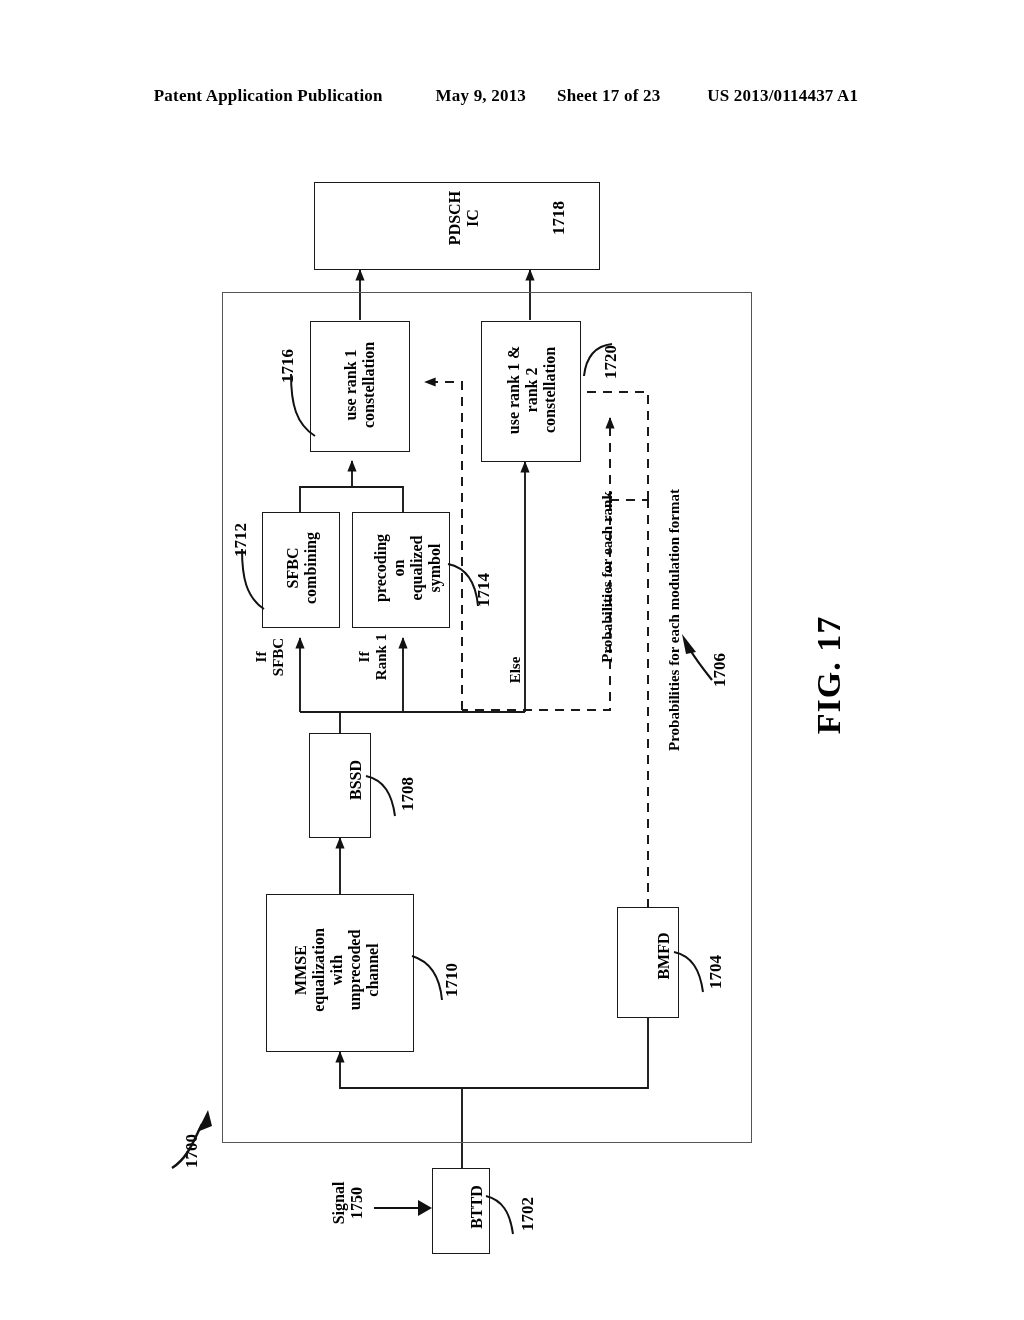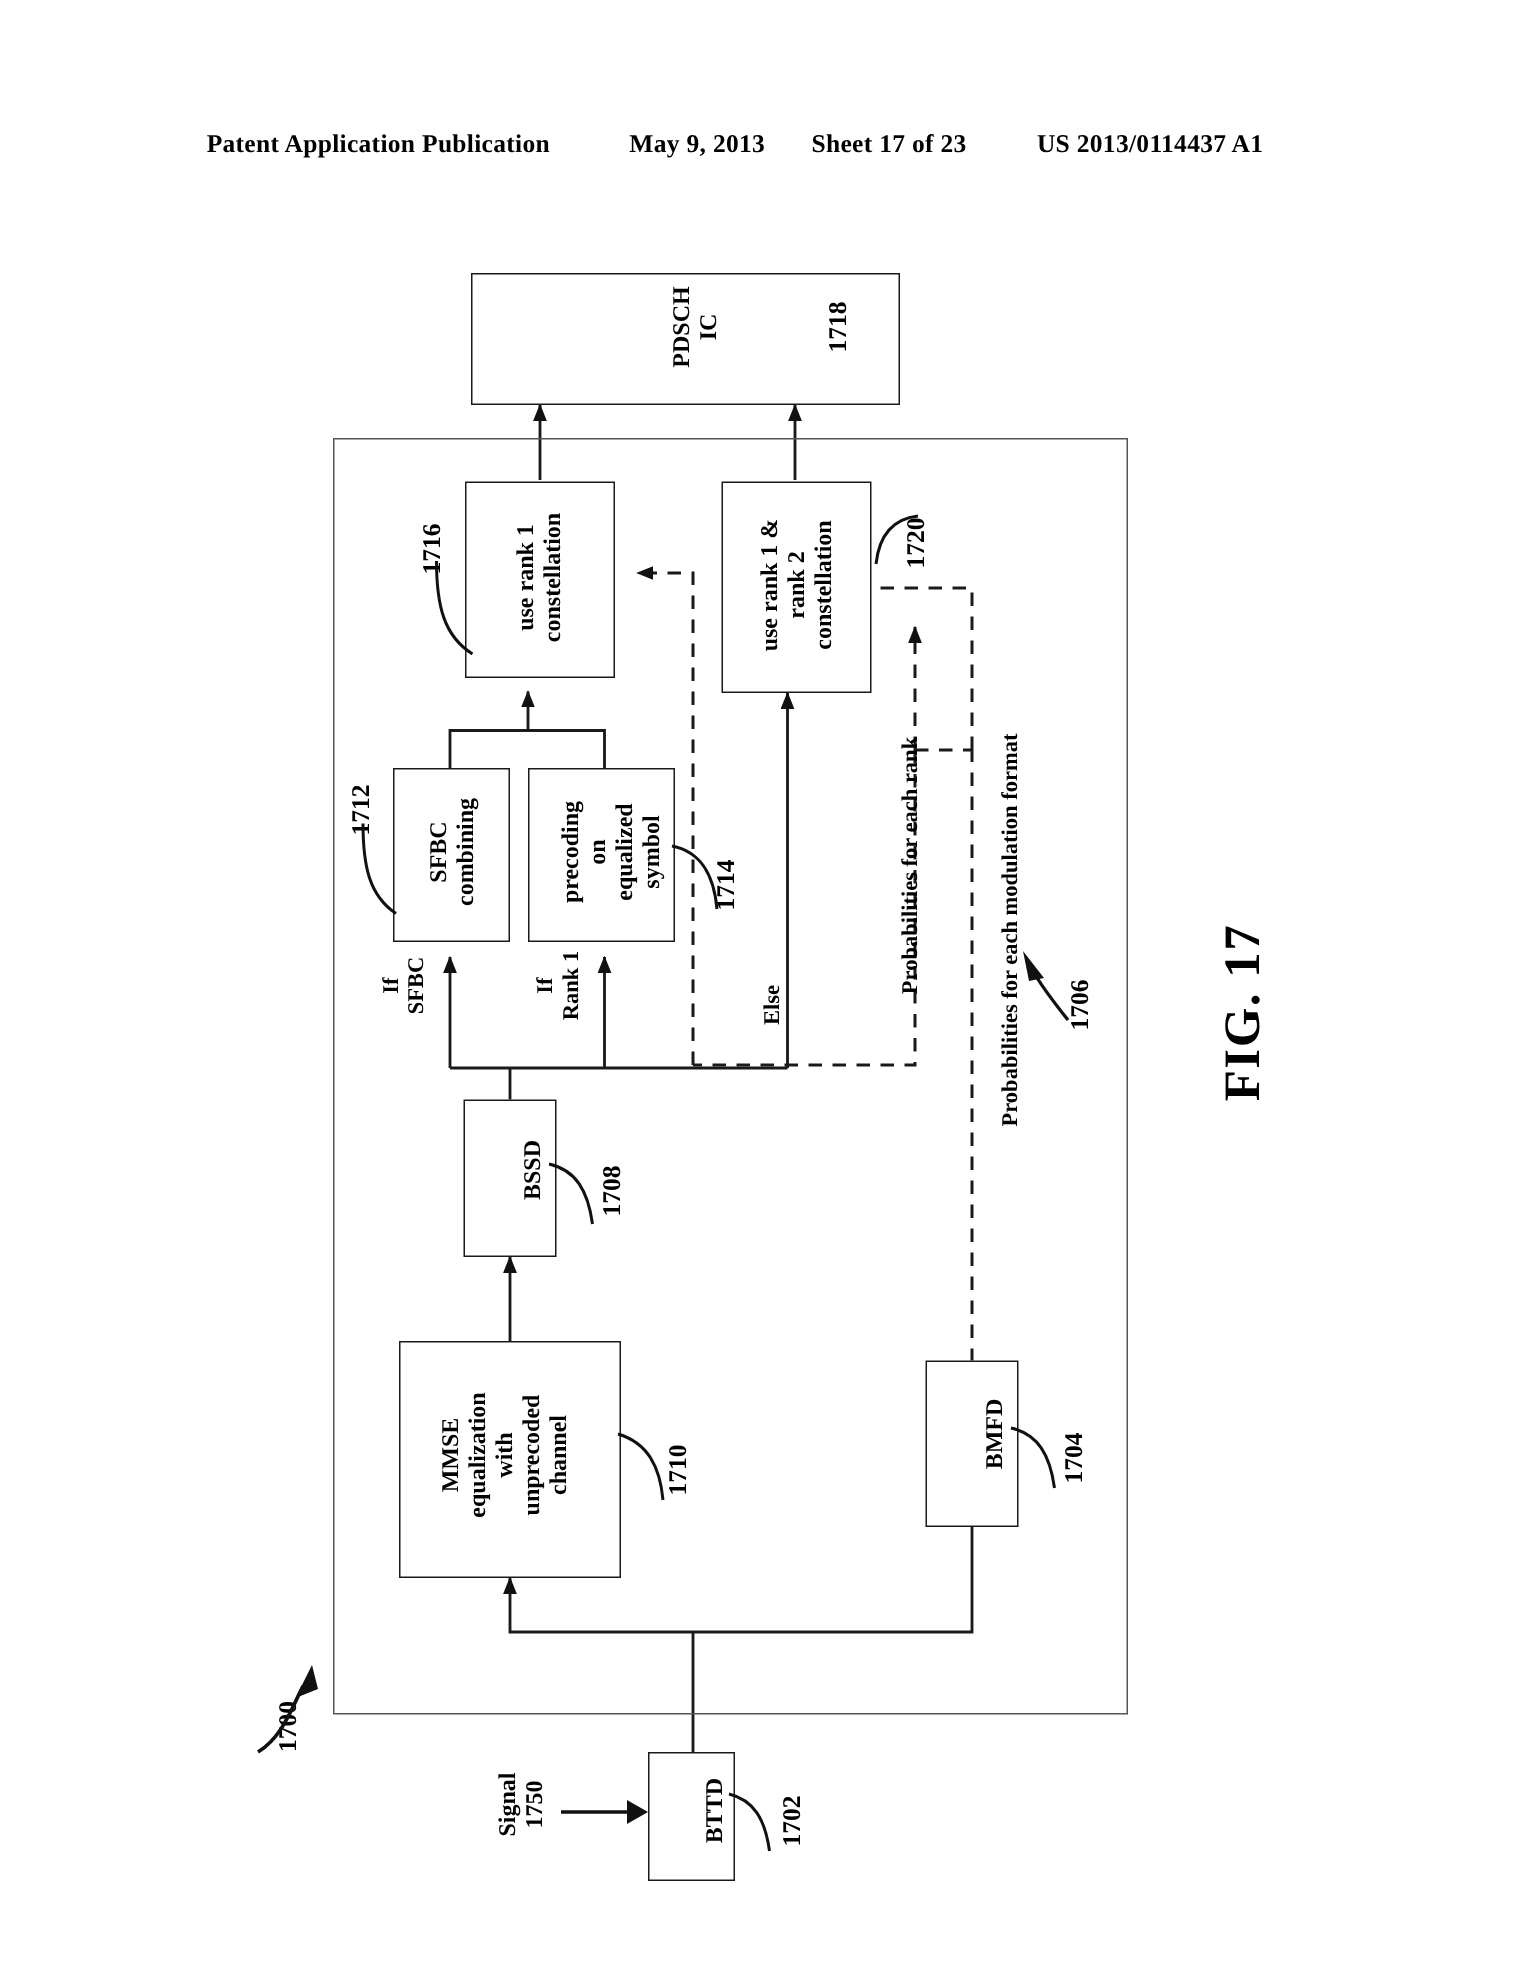--- a/index.html
+++ b/index.html
@@ -13,21 +13,21 @@
     position: relative;
     font-family: "Liberation Serif", "DejaVu Serif", serif;
     color: #000000;
     overflow: hidden;
   }
 
   
   #page-header {
     position: absolute;
     top: 86px;
-    left: 0;
+    left: 16px;
     width: 980px;
     text-align: center;
     font-weight: bold;
     font-size: 17px;
     letter-spacing: 0.2px;
     white-space: nowrap;
   }
   #page-header .hdr-seg { display: inline-block; }
   #page-header .gap-lg { display: inline-block; width: 44px; }
   #page-header .gap-md { display: inline-block; width: 22px; }

